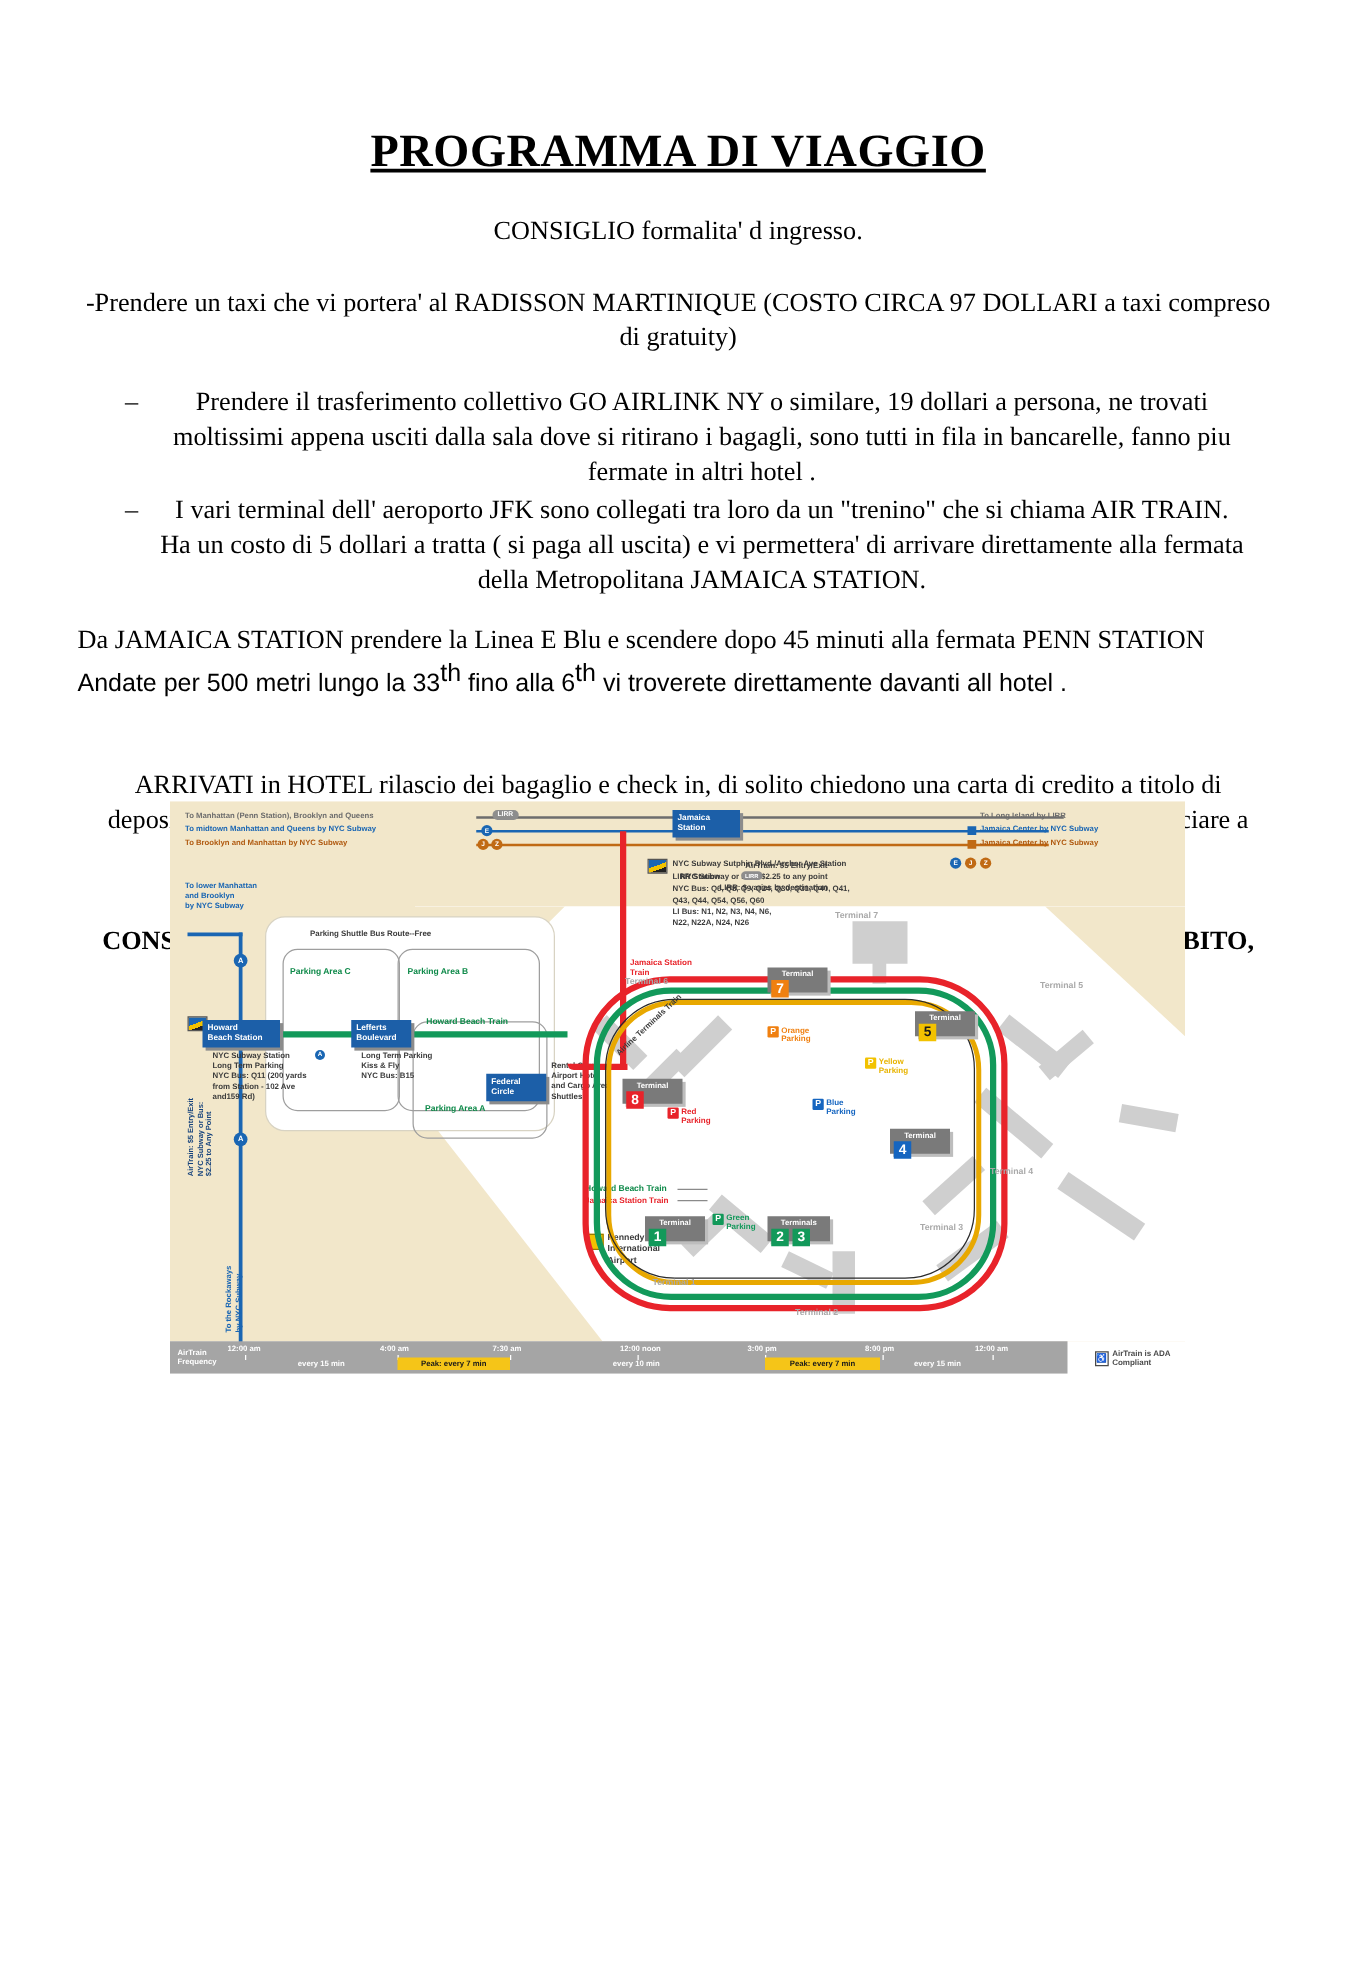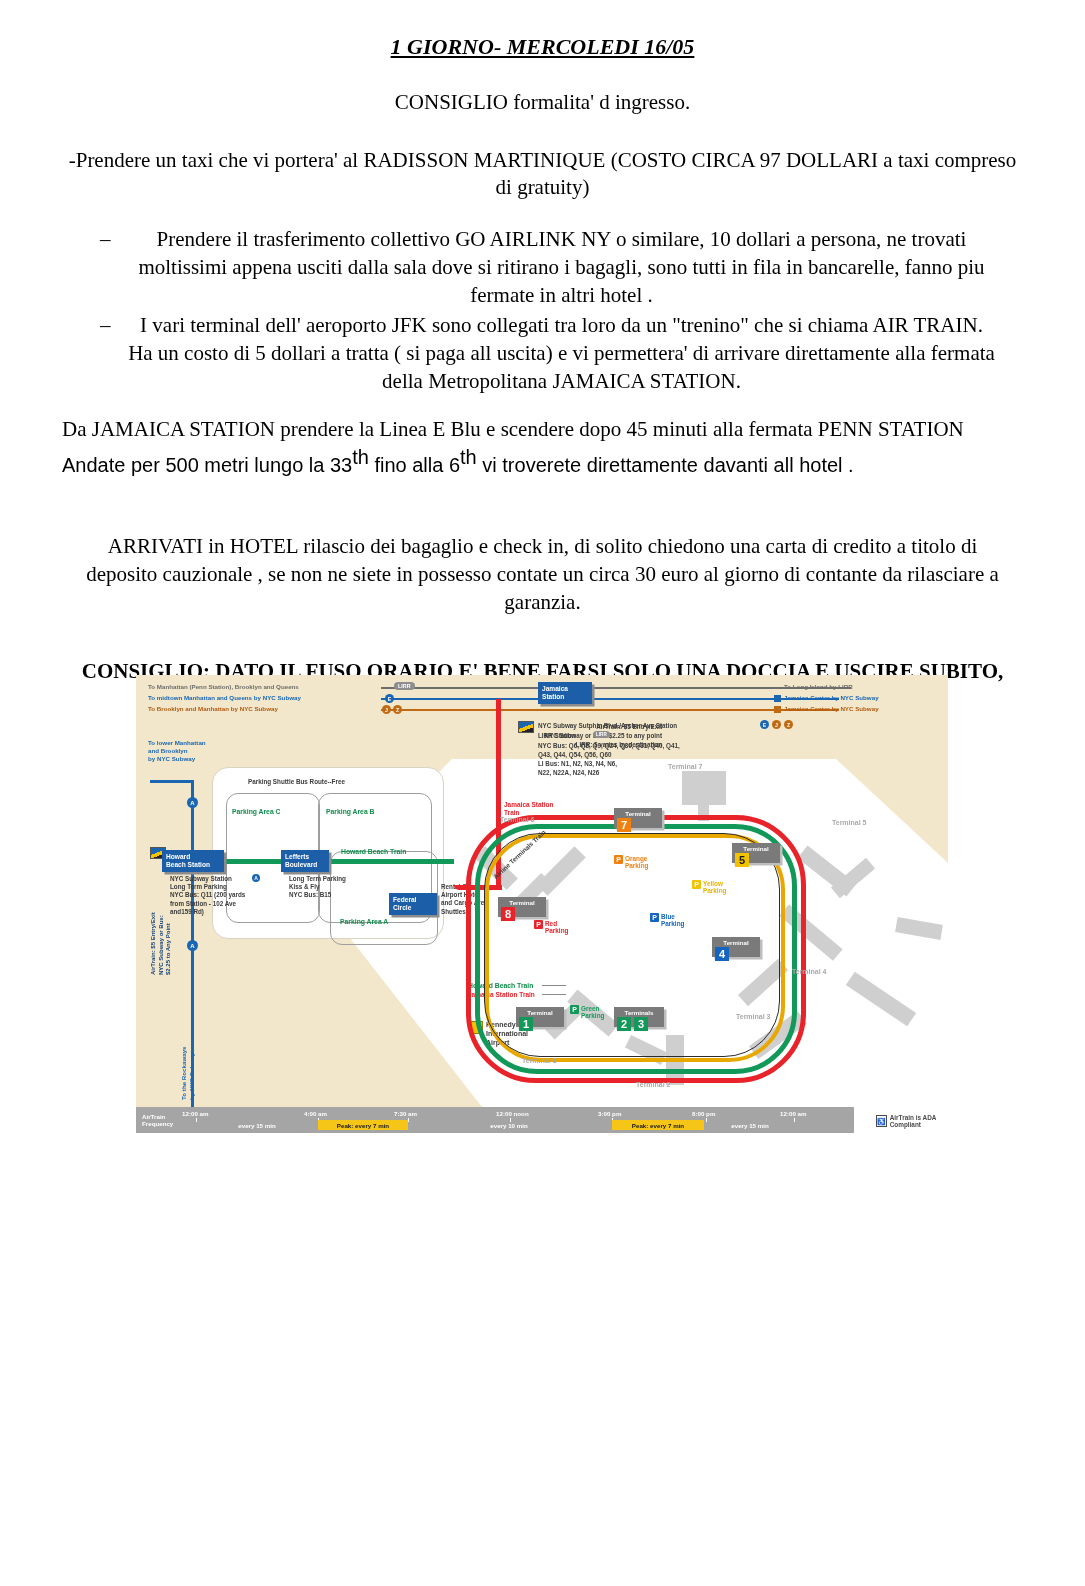--- a/index.html
+++ b/index.html
@@ -240,29 +240,29 @@
     transform:rotate(-90deg);
     transform-origin:left top;
     white-space:nowrap;
   }
 </style>
 </head>
 <body>
 
 <div class="page">
 
-  <div class="subtitle">1 GIORNO- MERCOLEDI  16/05</div>
+  <h1 class="doc-title">PROGRAMMA DI VIAGGIO</h1>
 
   <div class="para p-disbrigo">CONSIGLIO formalita' d ingresso.</div>
   <div class="para p-taxi">-Prendere un taxi che vi portera' al  RADISSON MARTINIQUE    (COSTO CIRCA 97 DOLLARI a taxi compreso di gratuity)</div>
 
   <ul class="bullets">
     <li class="li-1">
       <span class="dash">–</span>
-      <span>Prendere il trasferimento collettivo GO AIRLINK NY  o similare, 10 dollari a persona, ne trovati moltissimi appena usciti dalla sala dove si ritirano i bagagli, sono tutti in fila in bancarelle,  fanno piu fermate in altri hotel .</span>
+      <span>Prendere il trasferimento collettivo GO AIRLINK NY  o similare, 19 dollari a persona, ne trovati moltissimi appena usciti dalla sala dove si ritirano i bagagli, sono tutti in fila in bancarelle,  fanno piu fermate in altri hotel .</span>
     </li>
     <li class="li-2">
       <span class="dash">–</span>
       <span>I vari terminal dell' aeroporto JFK sono collegati tra loro da un "trenino" che si chiama AIR TRAIN. Ha un costo di 5 dollari a tratta ( si paga all uscita) e vi permettera' di arrivare direttamente alla fermata della Metropolitana JAMAICA STATION.</span>
     </li>
   </ul>
 
   <div class="map">
     <div class="beige"></div>
     <div class="white-field"></div>

